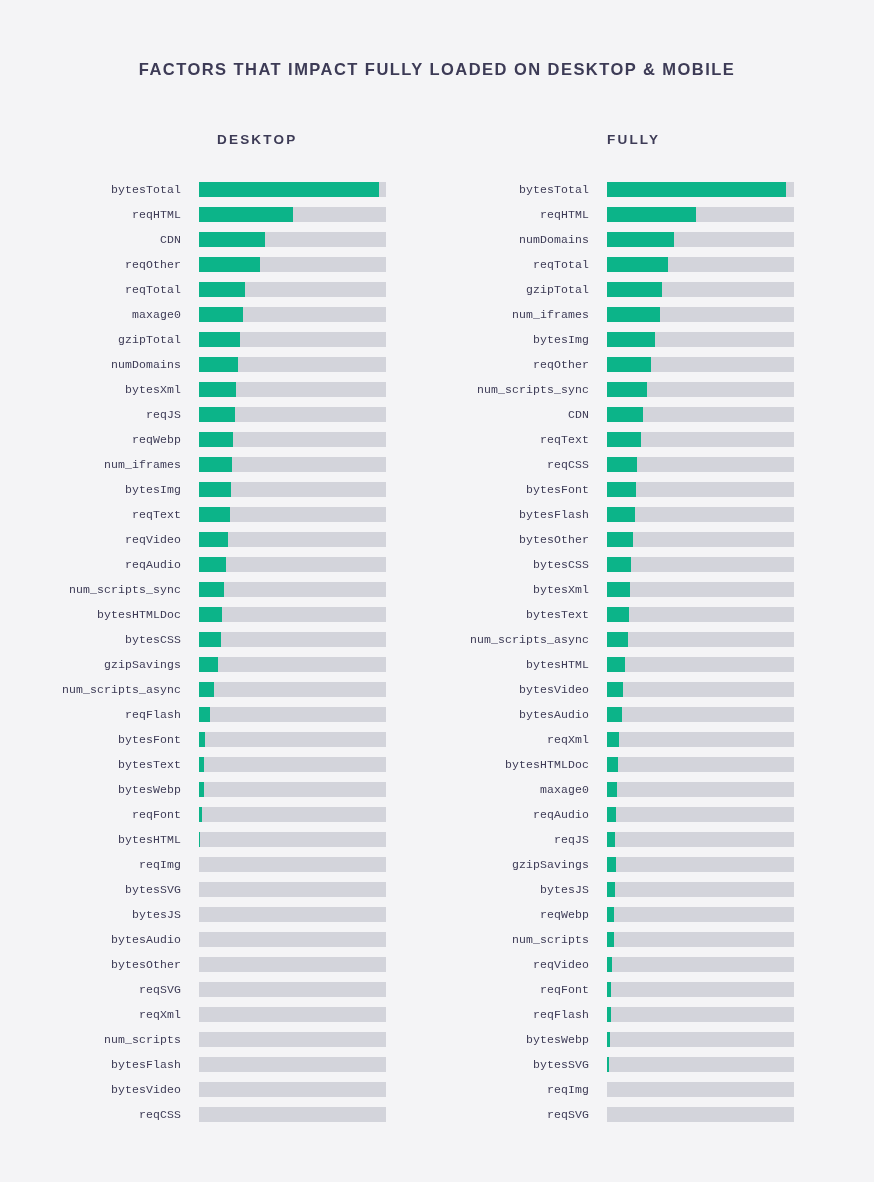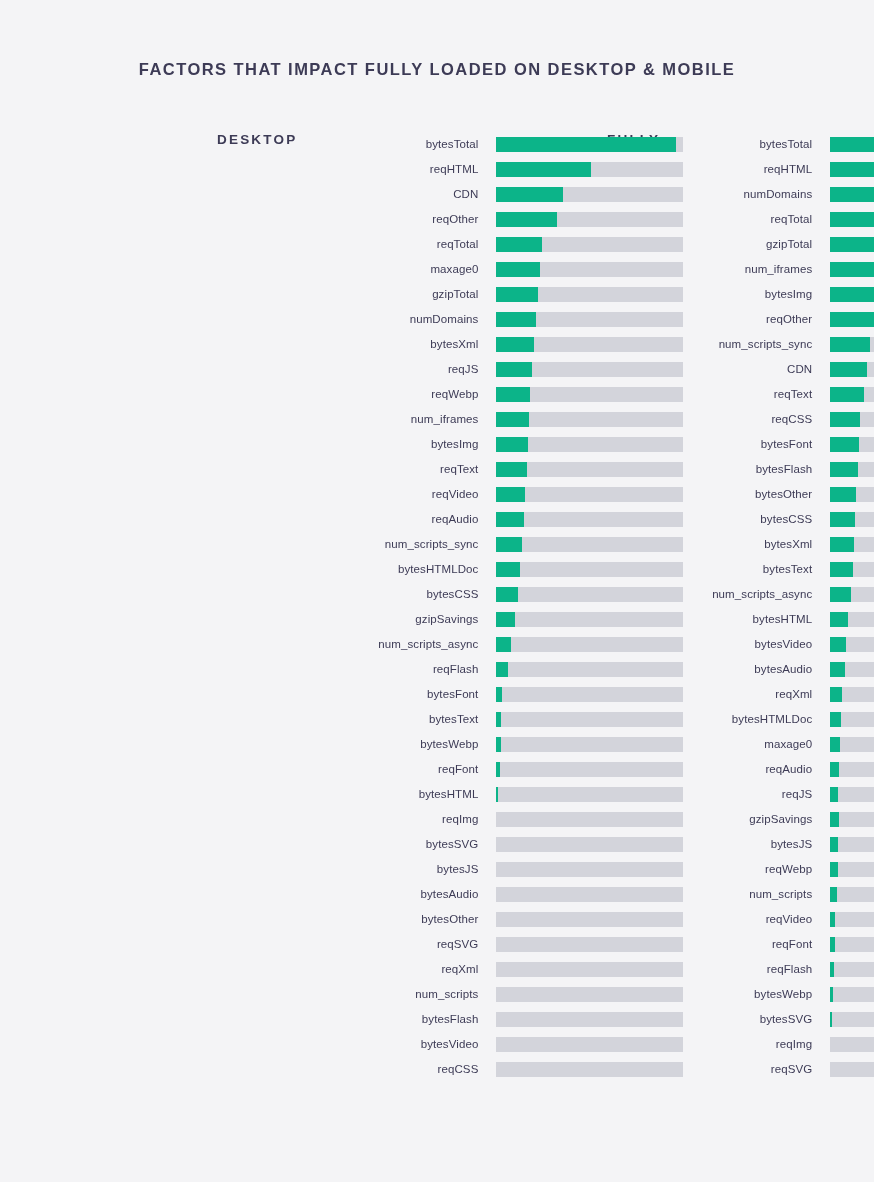--- a/index.html
+++ b/index.html
@@ -27,33 +27,33 @@
   .columns {
     position: absolute;
     top: 132px; left: 0;
     width: 874px;
     display: flex;
     flex-direction: row;
   }
   .col {
     width: 437px;
     display: flex;
-    flex-direction: row;
+    flex-direction: column;
   }
   .col-header {
     font-size: 13.5px;
     font-weight: bold;
     letter-spacing: 2.2px;
     color: #3d3b56;
     margin-left: 217px;
     margin-bottom: 30px;
     text-align: left;
   }
   .col.mobile .col-header { margin-left: 170px; }
-  .rows { display: flex; flex-direction: column; }
+  .rows { display: flex; flex-direction: column; font-family: Liberation Mono, monospace; }
   .row {
     display: flex;
     flex-direction: row;
     align-items: center;
     height: 25px;
   }
   .row-label {
     width: 199px;
     padding-right: 18px;
     text-align: right;

